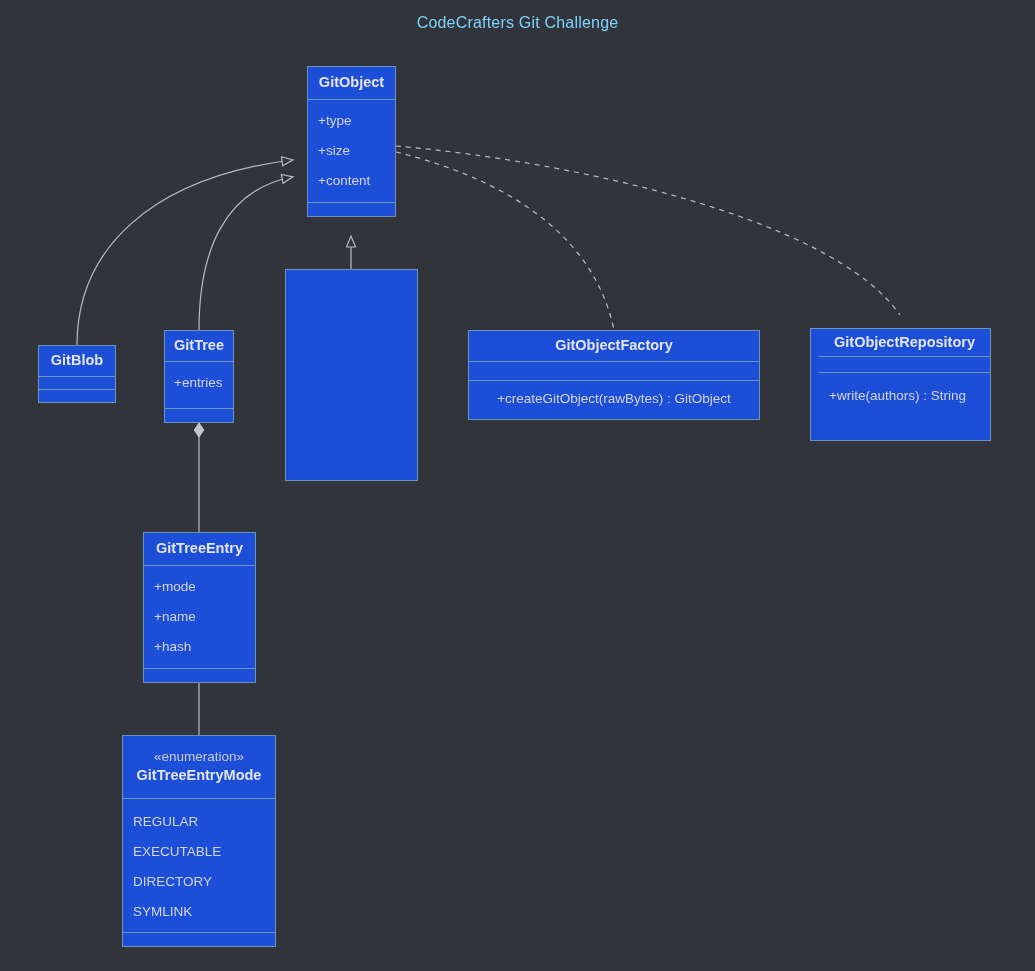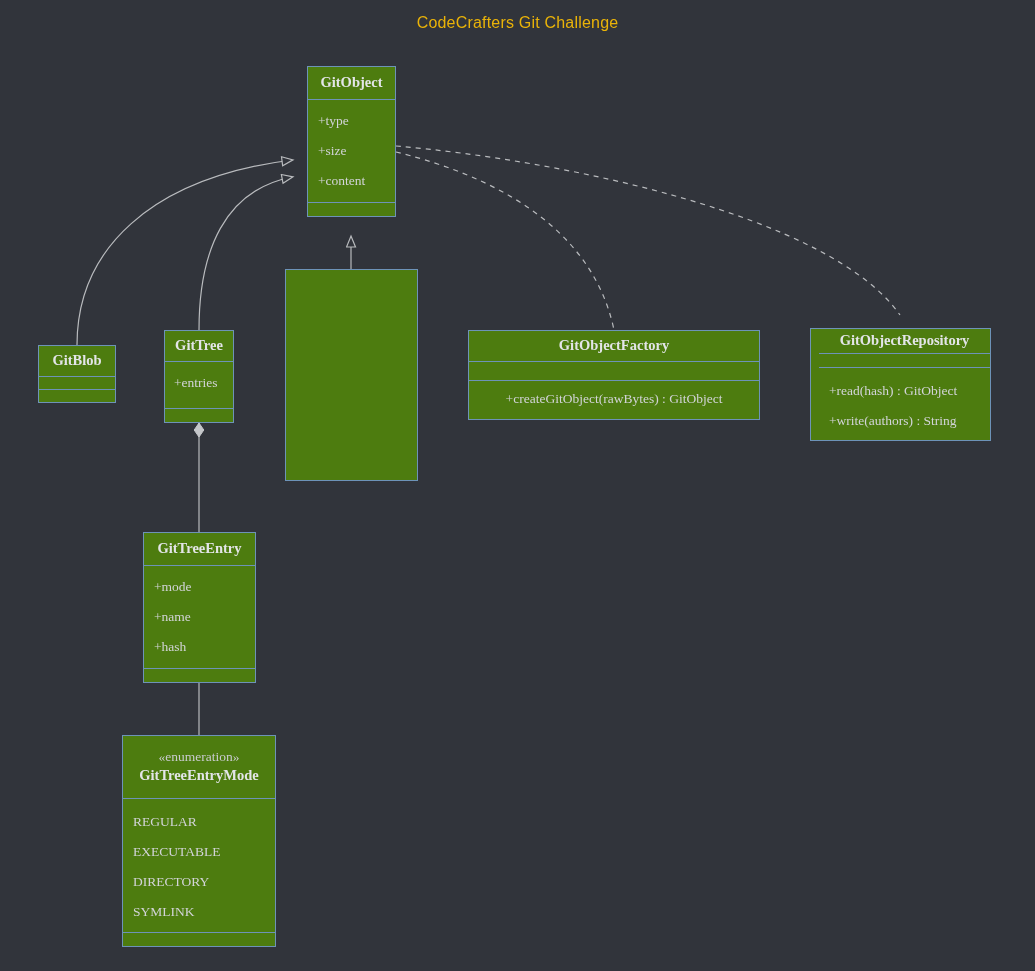--- a/index.html
+++ b/index.html
@@ -15,39 +15,38 @@
     font-family: "Liberation Sans", sans-serif;
     color: #d5d7da;
   }
   #diagram-title {
     position: absolute;
     left: 0;
     top: 14px;
     width: 1035px;
     text-align: center;
     font-size: 16px;
-    color: #eab308;
+    color: #7dd3fc;
     letter-spacing: 0.2px;
   }
   #edge-layer {
     position: absolute;
     left: 0;
     top: 0;
     width: 1035px;
     height: 971px;
     pointer-events: none;
   }
   .uml-class {
     position: absolute;
     box-sizing: border-box;
     border: 1px solid #6d93b8;
-    background: #4d7c0f;
+    background: #1d4ed8;
     display: flex;
     flex-direction: column;
-    font-family: Liberation Serif, serif;
   }
   .cls-header {
     box-sizing: border-box;
     border-bottom: 1px solid #6d93b8;
     text-align: center;
     font-weight: bold;
     font-size: 14.5px;
     color: #e3e5e8;
     display: flex;
     flex-direction: column;
@@ -147,21 +146,20 @@
     <div class="cls-row">+createGitObject(rawBytes) : GitObject</div>
   </div>
 </div>
 
 <div class="uml-class" style="left:810px; top:328px; width:181px; height:113px;padding-left:8px;">
   <div class="cls-header" style="height:31px;">
     <span class="cls-name">GitObjectRepository</span>
   </div>
   <div class="cls-section empty" style="height:17px;"></div>
   <div class="cls-section" style="height:72px; padding-top:8px; padding-left:10px;">
-    <div class="cls-row">+read(hash) : GitObject</div>
     <div class="cls-row">+write(authors) : String</div>
   </div>
 </div>
 
 <div class="uml-class" style="left:143px; top:532px; width:113px; height:151px;">
   <div class="cls-header" style="height:34px;">
     <span class="cls-name">GitTreeEntry</span>
   </div>
   <div class="cls-section" style="height:103px; padding-top:6px;">
     <div class="cls-row">+mode</div>

